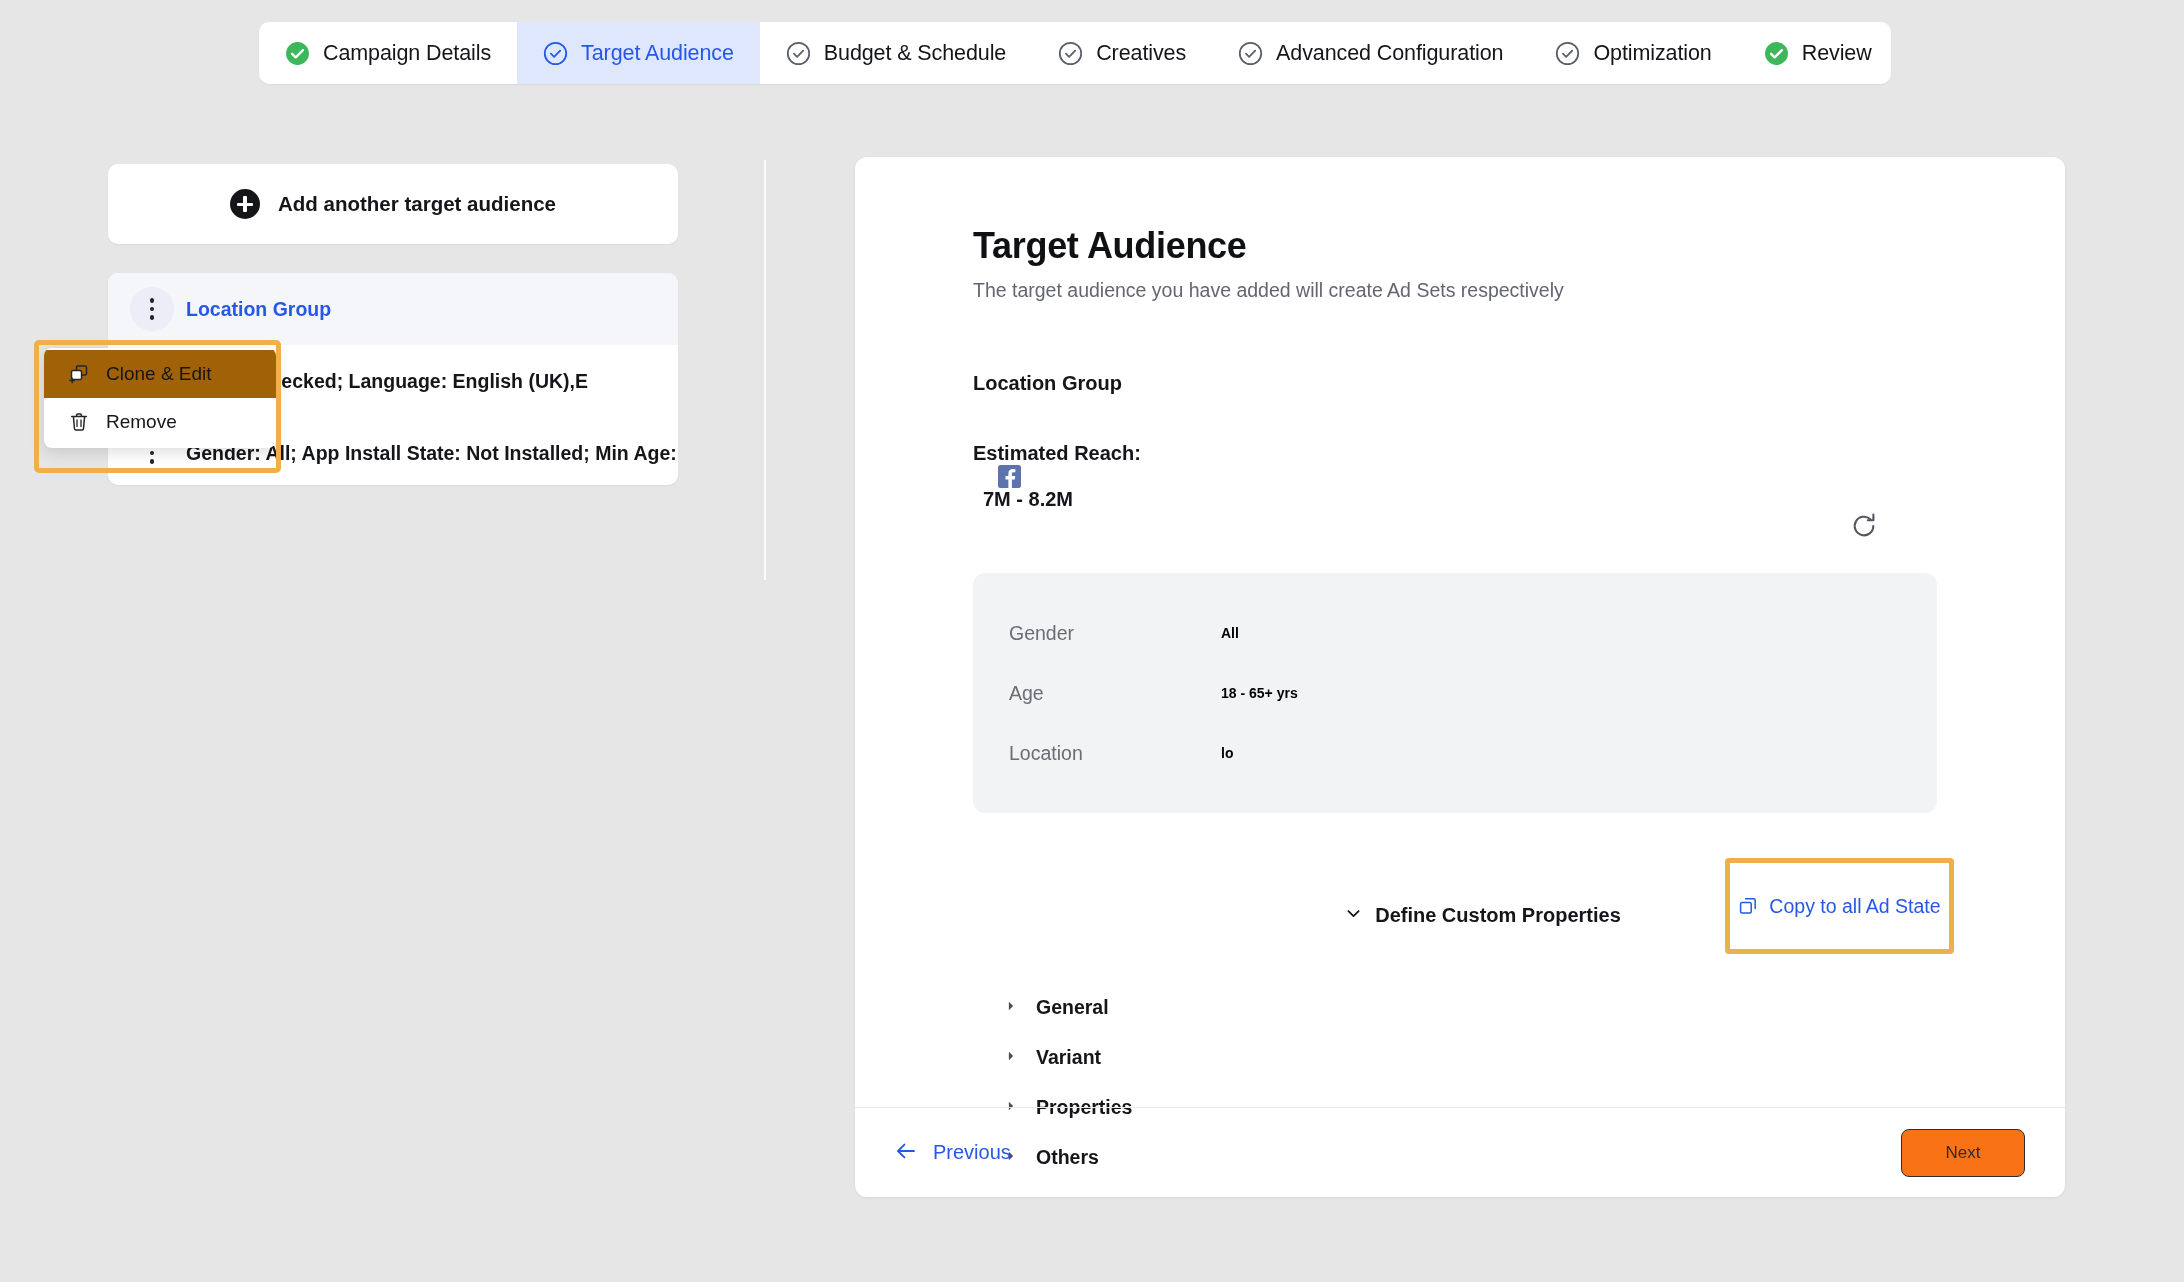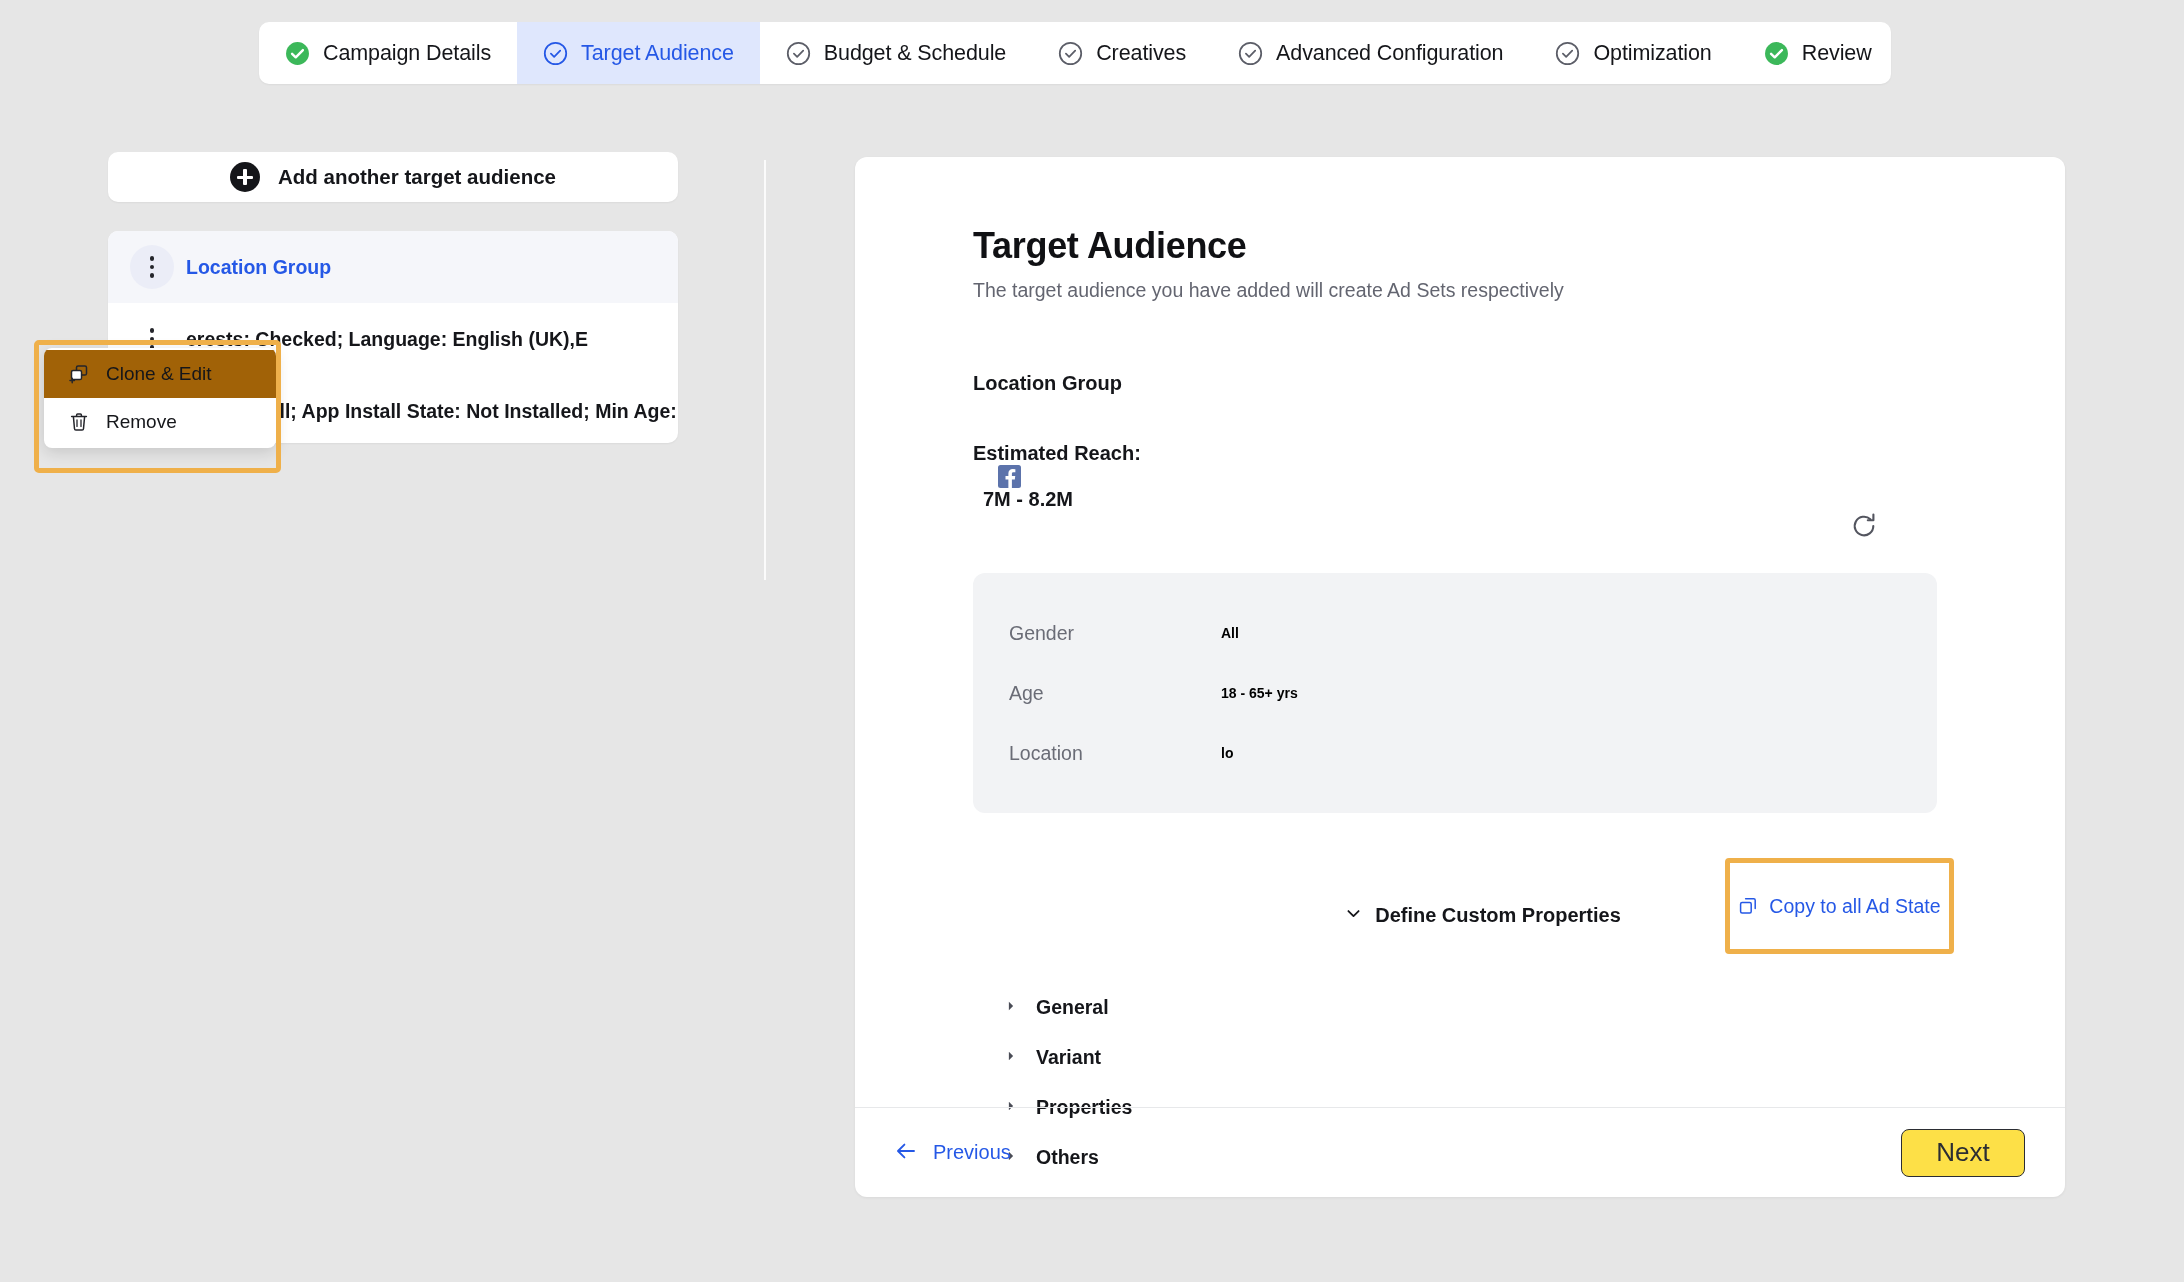--- a/index.html
+++ b/index.html
@@ -26,24 +26,25 @@
   }
   .step-label { font-size: 21.5px; color: #15161a; letter-spacing: -0.1px; }
   .step.active { background: #dfe7fd; }
   .step.active .step-label { color: #2558e6; }
   .step-icon { width: 25px; height: 25px; flex: 0 0 25px; display:block; }
 
   
   .left-col { position: absolute; left: 108px; top: 152px; width: 570px; }
 
   .add-card {
-    width: 570px; height: 50px; background: #fff;
+    width: 570px; height: 80px; background: #fff;
     border-radius: 10px; display: flex; align-items: center;
     justify-content: center; gap: 18px; cursor: pointer;
     box-shadow: 0 1px 2px rgba(0,0,0,0.05);
+    margin-top: 12px;
   }
   .plus-badge {
     width: 30px; height: 30px; border-radius: 50%;
     background: #15161a; position: relative; flex: 0 0 30px;
   }
   .plus-badge::before, .plus-badge::after {
     content: ""; position: absolute; background: #fff; border-radius: 1px;
   }
   .plus-badge::before { left: 7px; top: 13.5px; width: 16px; height: 3.5px; }
   .plus-badge::after  { top: 7px; left: 13.25px; width: 3.5px; height: 16px; }
@@ -147,23 +148,23 @@
 
   .panel-footer {
     position: absolute; left: 0; bottom: 0; width: 1210px; height: 90px;
     border-top: 1px solid #e7e8ea;
     display: flex; align-items: center; padding: 0 40px 0 40px;
   }
   .prev-btn { display: flex; align-items: center; gap: 16px; cursor: pointer; }
   .prev-label { font-size: 20px; color: #2558e6; }
   .next-btn {
     margin-left: auto; width: 124px; height: 48px;
-    border: 1px solid #2b2d33; border-radius: 8px; background: #fde047;
+    border: 1px solid #2b2d33; border-radius: 8px; background: #f97316;
     display: flex; align-items: center; justify-content: center;
-    font-size: 26px; color: #2b2d33; cursor: pointer;
+    font-size: 17px; color: #2b2d33; cursor: pointer;
   }
 </style>
 </head>
 <body>
 
 <div id="root">
 
   <div class="stepper">
     <div class="step">
       <span class="step-icon">

